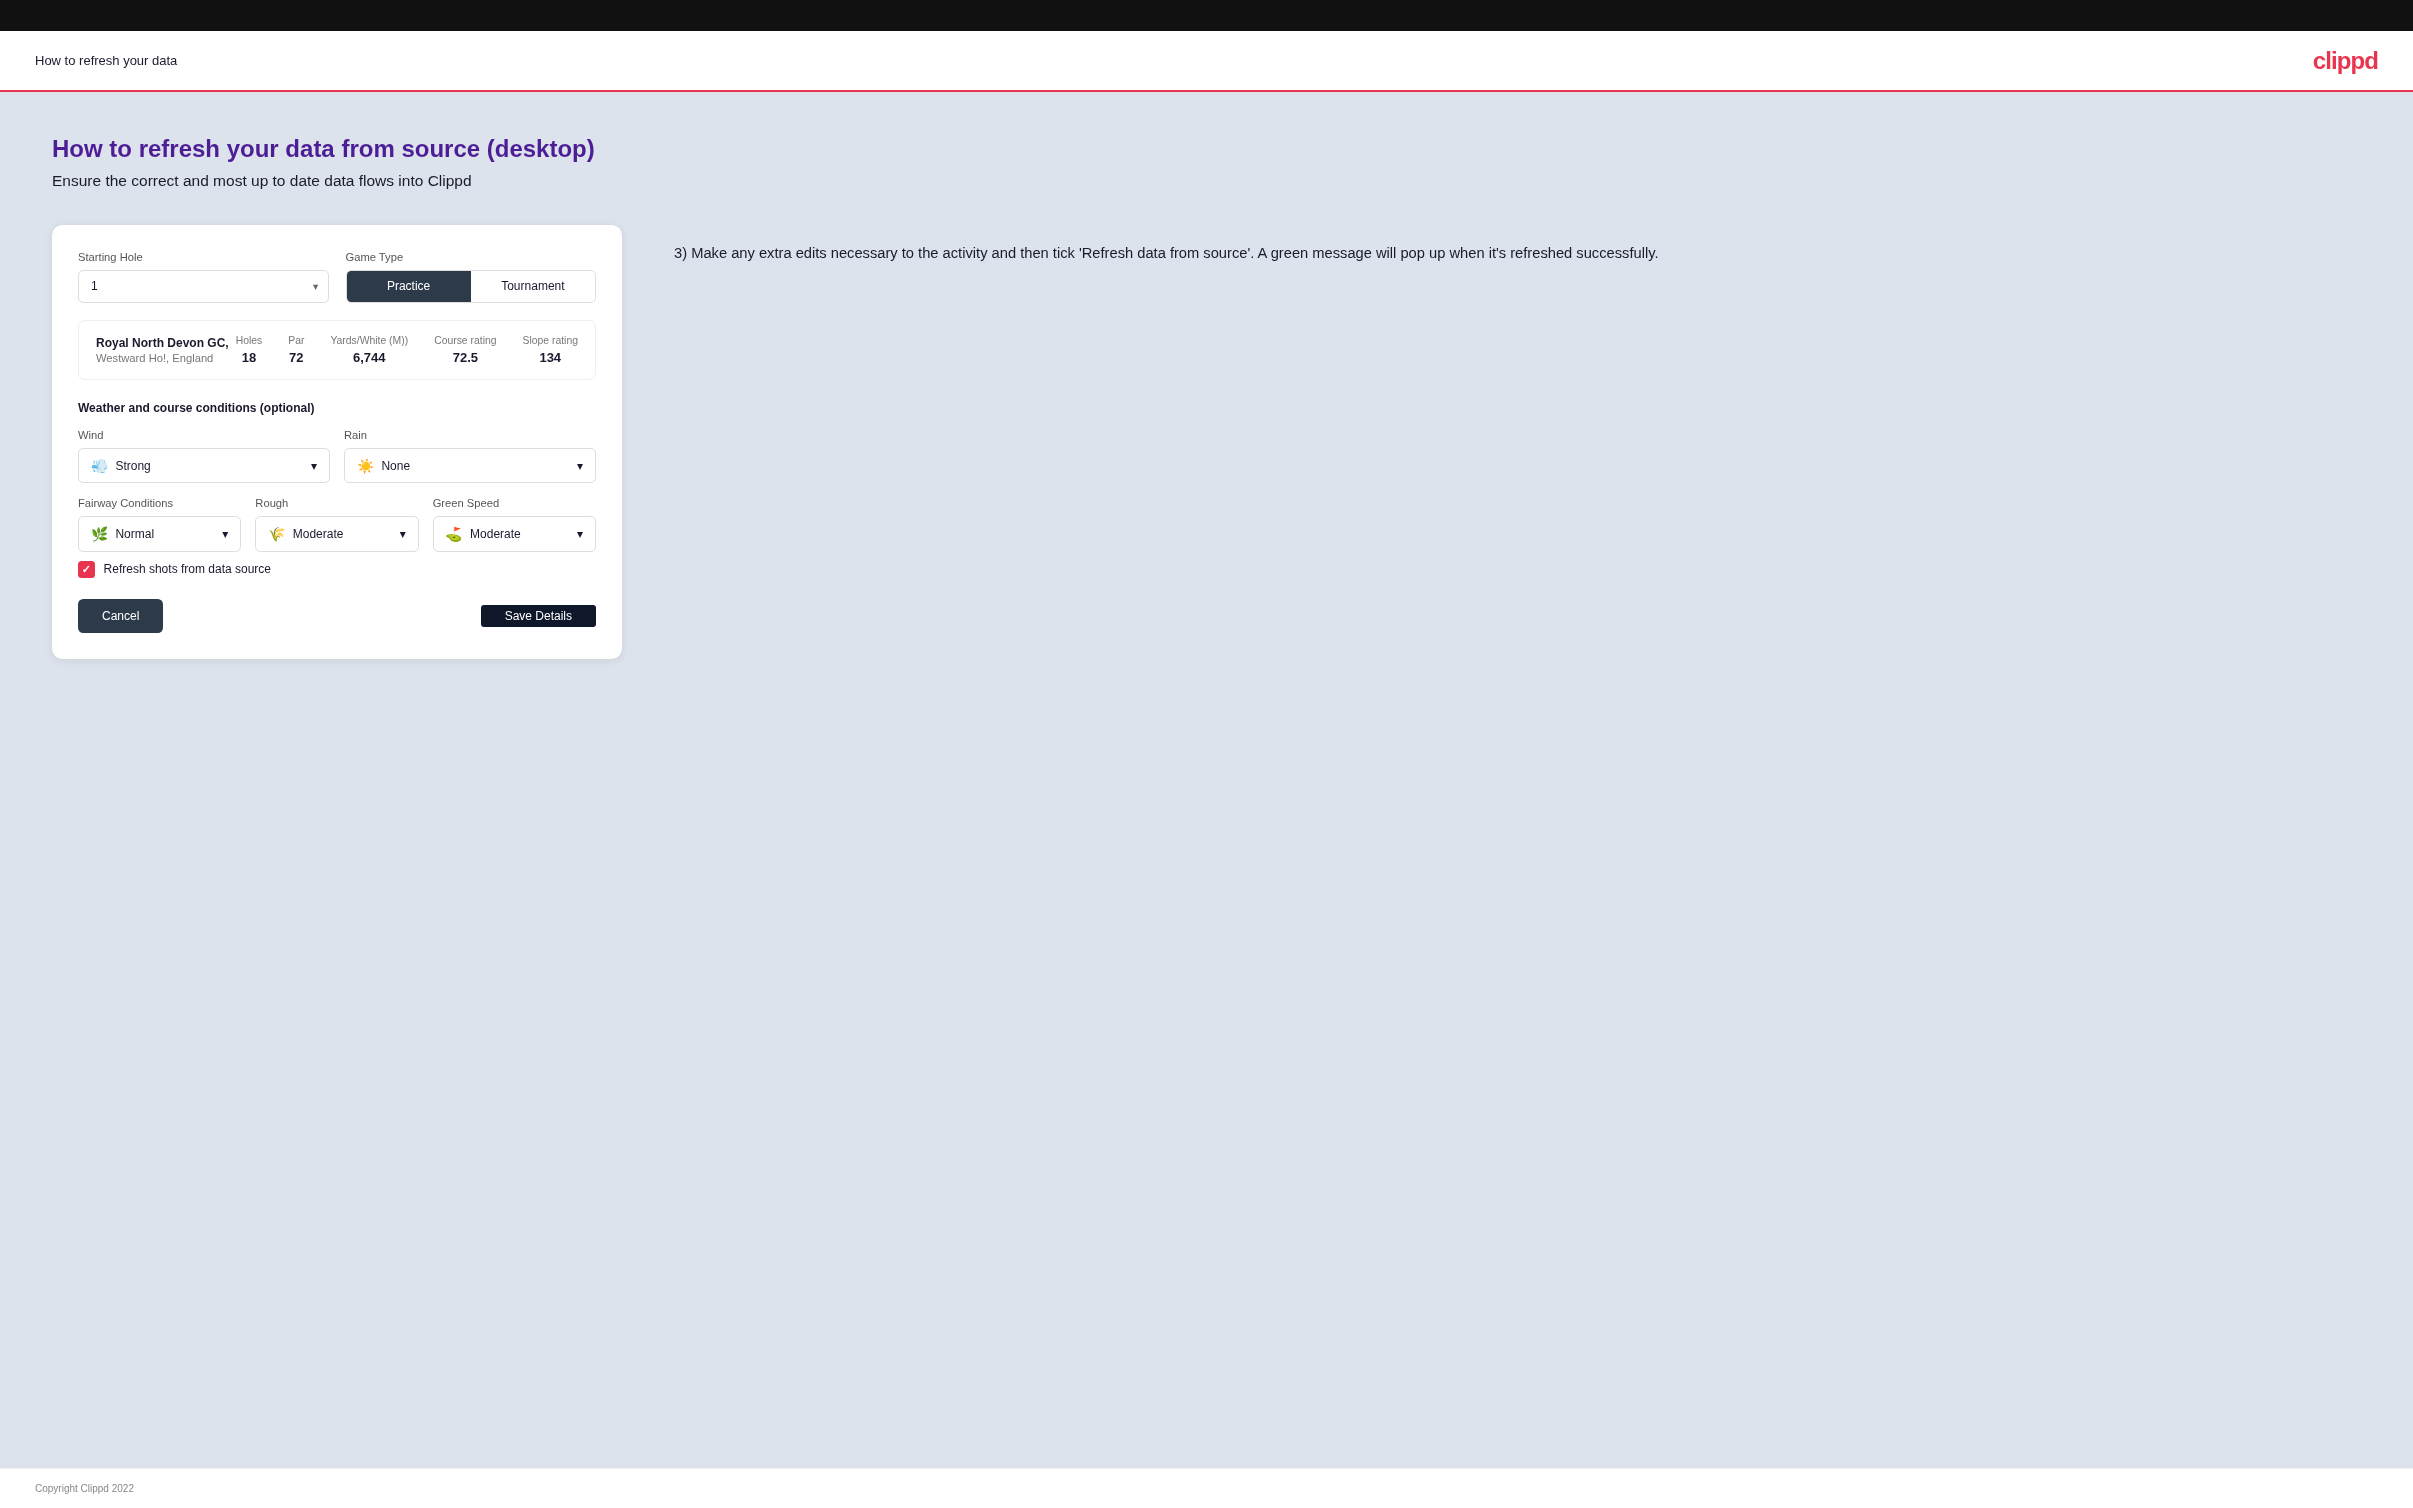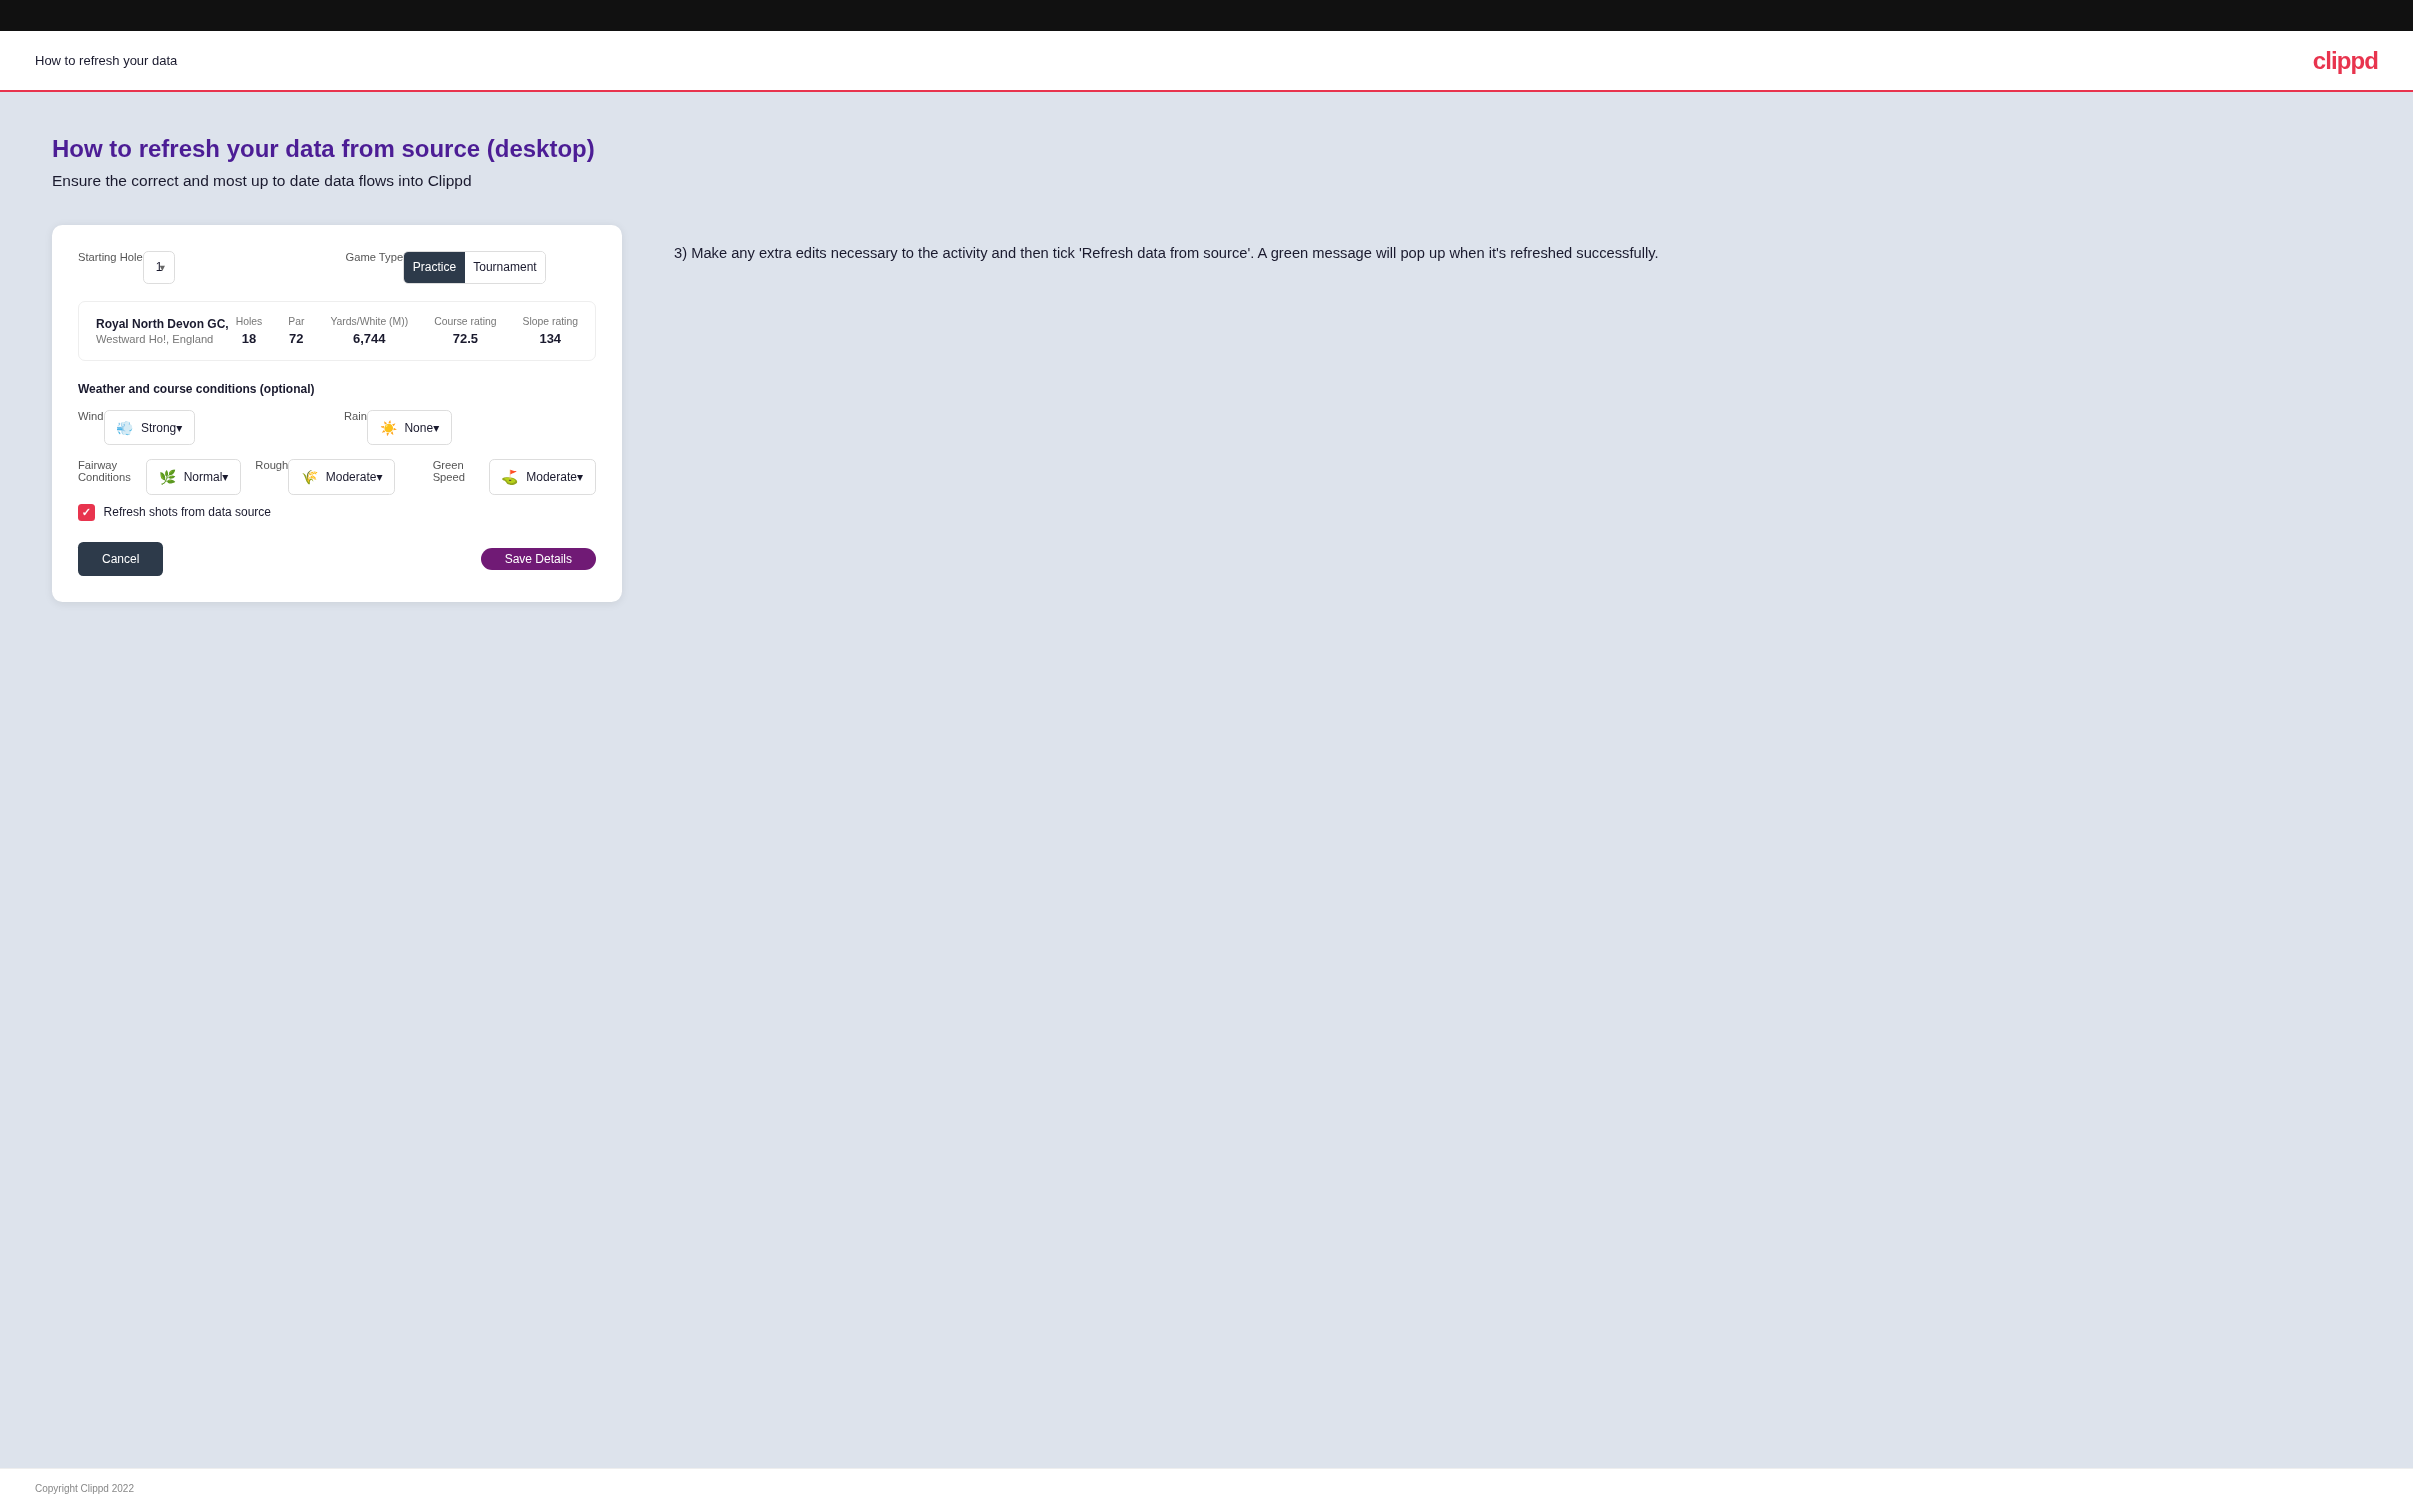--- a/index.html
+++ b/index.html
@@ -76,21 +76,21 @@
     }
 
     .form-row {
       display: flex;
       gap: 17px;
       margin-bottom: 17px;
     }
 
     .form-group {
       display: flex;
-      flex-direction: row;
+      flex-direction: column;
       flex: 1;
     }
 
     .form-label {
       font-size: 11.2px;
       color: #555;
       margin-bottom: 7px;
       font-weight: 400;
     }
 
@@ -265,24 +265,24 @@
       color: #fff;
       border: none;
       border-radius: 5.2px;
       padding: 10.4px 24px;
       font-size: 12px;
       font-weight: 500;
       cursor: pointer;
     }
 
     .btn-save {
-      background: #701a75;
+      background: #0f172a;
       color: #fff;
       border: none;
-      border-radius: 13px;
+      border-radius: 3px;
       padding: 4px 24px;
       font-size: 12px;
       font-weight: 500;
       cursor: pointer;
     }
 
     .sidebar-text {
       flex: 1;
       padding-top: 17px;
     }

